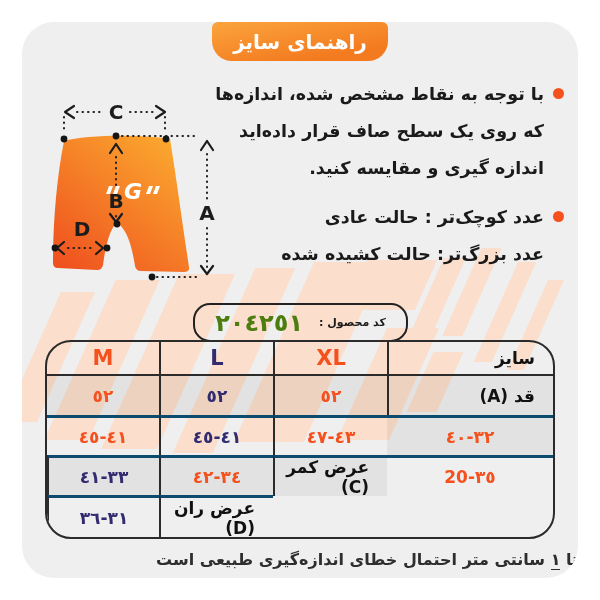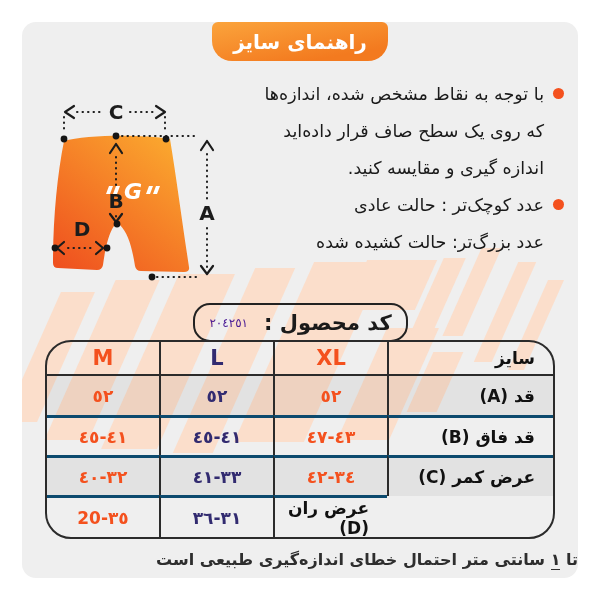--- a/index.html
+++ b/index.html
@@ -1,47 +1,47 @@
 <!DOCTYPE html>
 <html><head>
 <meta charset="utf-8">
 <style>
   * { margin:0; padding:0; box-sizing:border-box; }
   html,body { width:600px; height:600px; background:#ffffff; font-family:"DejaVu Sans", sans-serif; overflow:hidden; }
   .page { position:relative; width:600px; height:600px; background:#fff; }
-  .card { position:absolute; left:22px; top:22px; width:556px; height:556px; background:#efefef; border-radius:14px; overflow:hidden; }
+  .card { position:absolute; left:22px; top:22px; width:556px; height:556px; background:#efefef; border-radius:32px; overflow:hidden; }
 
   
   .watermark { position:absolute; inset:0; z-index:0; }
   .wm { position:absolute; background:#fbdecb; transform:skewX(-24deg); }
 
   .layer { position:absolute; inset:0; z-index:1; }
 
   
   .badge { position:absolute; left:190px; top:0; width:176px; height:39px;
            background:linear-gradient(170deg,#fba43c 0%,#f37a1f 80%);
            border-radius:6px 6px 20px 20px; display:flex; align-items:center; justify-content:center; }
   .badge span { color:#ffffff; font-size:20px; font-weight:bold; }
 
   
   .instructions { position:absolute; right:14px; top:54px; width:352px; direction:rtl; color:#1a1a1a; }
   .bullet-item { display:flex; align-items:flex-start; }
-  .bullet-item + .bullet-item { }
+  .bullet-item + .bullet-item { margin-top:12px; }
   .dot { flex:0 0 auto; width:11px; height:11px; border-radius:50%; background:#f4511e; margin-top:12px; margin-left:9px; }
-  .lines div { font-size:17.5px; font-weight:normal; line-height:37px; white-space:nowrap; text-align:right; }
+  .lines div { font-size:17.5px; font-weight:bold; line-height:37px; white-space:nowrap; text-align:right; }
 
   
   .diagram { position:absolute; left:8px; top:48px; }
 
   
   .code-pill { position:absolute; left:171px; top:281px; width:215px; height:39px;
                border:2px solid #222222; border-radius:17px; direction:rtl;
                display:flex; align-items:center; justify-content:center; gap:16px; }
-  .code-pill .code-label { font-size:21px; font-weight:bold; color:#1a1a1a; }
-  .code-pill .code-num   { font-size:12px; font-weight:normal; color:#4c1d95; direction:ltr; }
+  .code-pill .code-label { font-size:11px; font-weight:bold; color:#1a1a1a; }
+  .code-pill .code-num   { font-size:24px; font-weight:bold; color:#4d7c0f; direction:ltr; }
 
   
   .size-table { position:absolute; left:23px; top:318px; width:510px; height:199px;
                 border:2px solid #2b2b2b; border-radius:26px; overflow:hidden;
                 display:grid; grid-template-columns:112px 114px 114px 166px;
                 grid-template-rows:34px 40px 40px 40px 1fr; }
   .cell { display:flex; align-items:center; justify-content:center; font-weight:bold; }
   .cell.vline { border-left:2px solid #2b2b2b; }
   .cell.hdr { border-bottom:2px solid #2b2b2b; }
   .cell.rsep { border-top:3px solid #0c4a6e; margin-top:-1px; }
@@ -187,23 +187,20 @@
         <div class="cell shade val val-m">٥٢</div>
         <div class="cell shade vline val val-l">٥٢</div>
         <div class="cell shade vline val val-xl">٥٢</div>
         <div class="cell shade vline label-cell">
             <span>قد (A)</span>
           </div>
 
         <div class="cell rsep val val-m">٤١-٤٥</div>
         <div class="cell rsep vline val val-l">٤١-٤٥</div>
         <div class="cell rsep vline val val-xl">٤٣-٤٧</div>
-        <div class="cell rsep vline label-cell">
-            <span>قد فاق (B)</span>
-          </div>
 
         <div class="cell rsep shade val val-m">٣٢-٤٠</div>
         <div class="cell rsep shade vline val val-l">٣٣-٤١</div>
         <div class="cell rsep shade vline val val-xl">٣٤-٤٢</div>
         <div class="cell rsep shade vline label-cell">
             <span>عرض کمر (C)</span>
           </div>
 
         <div class="cell rsep val val-m">20-٣٥</div>
         <div class="cell rsep vline val val-l">٣١-٣٦</div>

